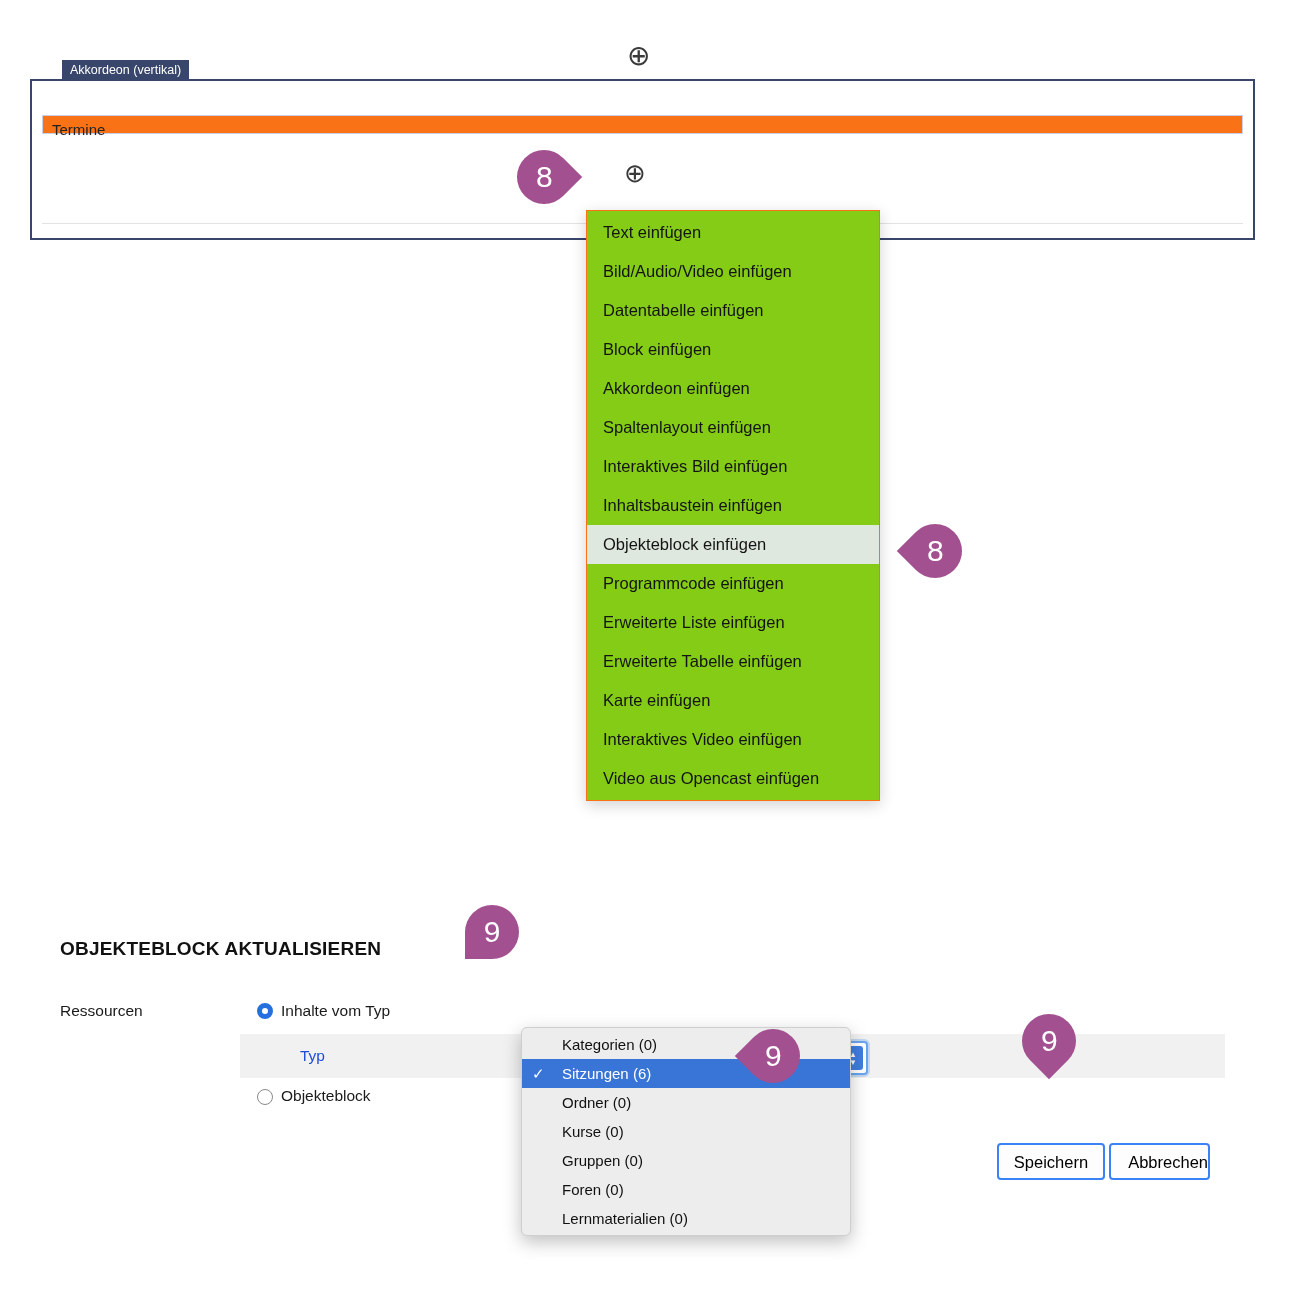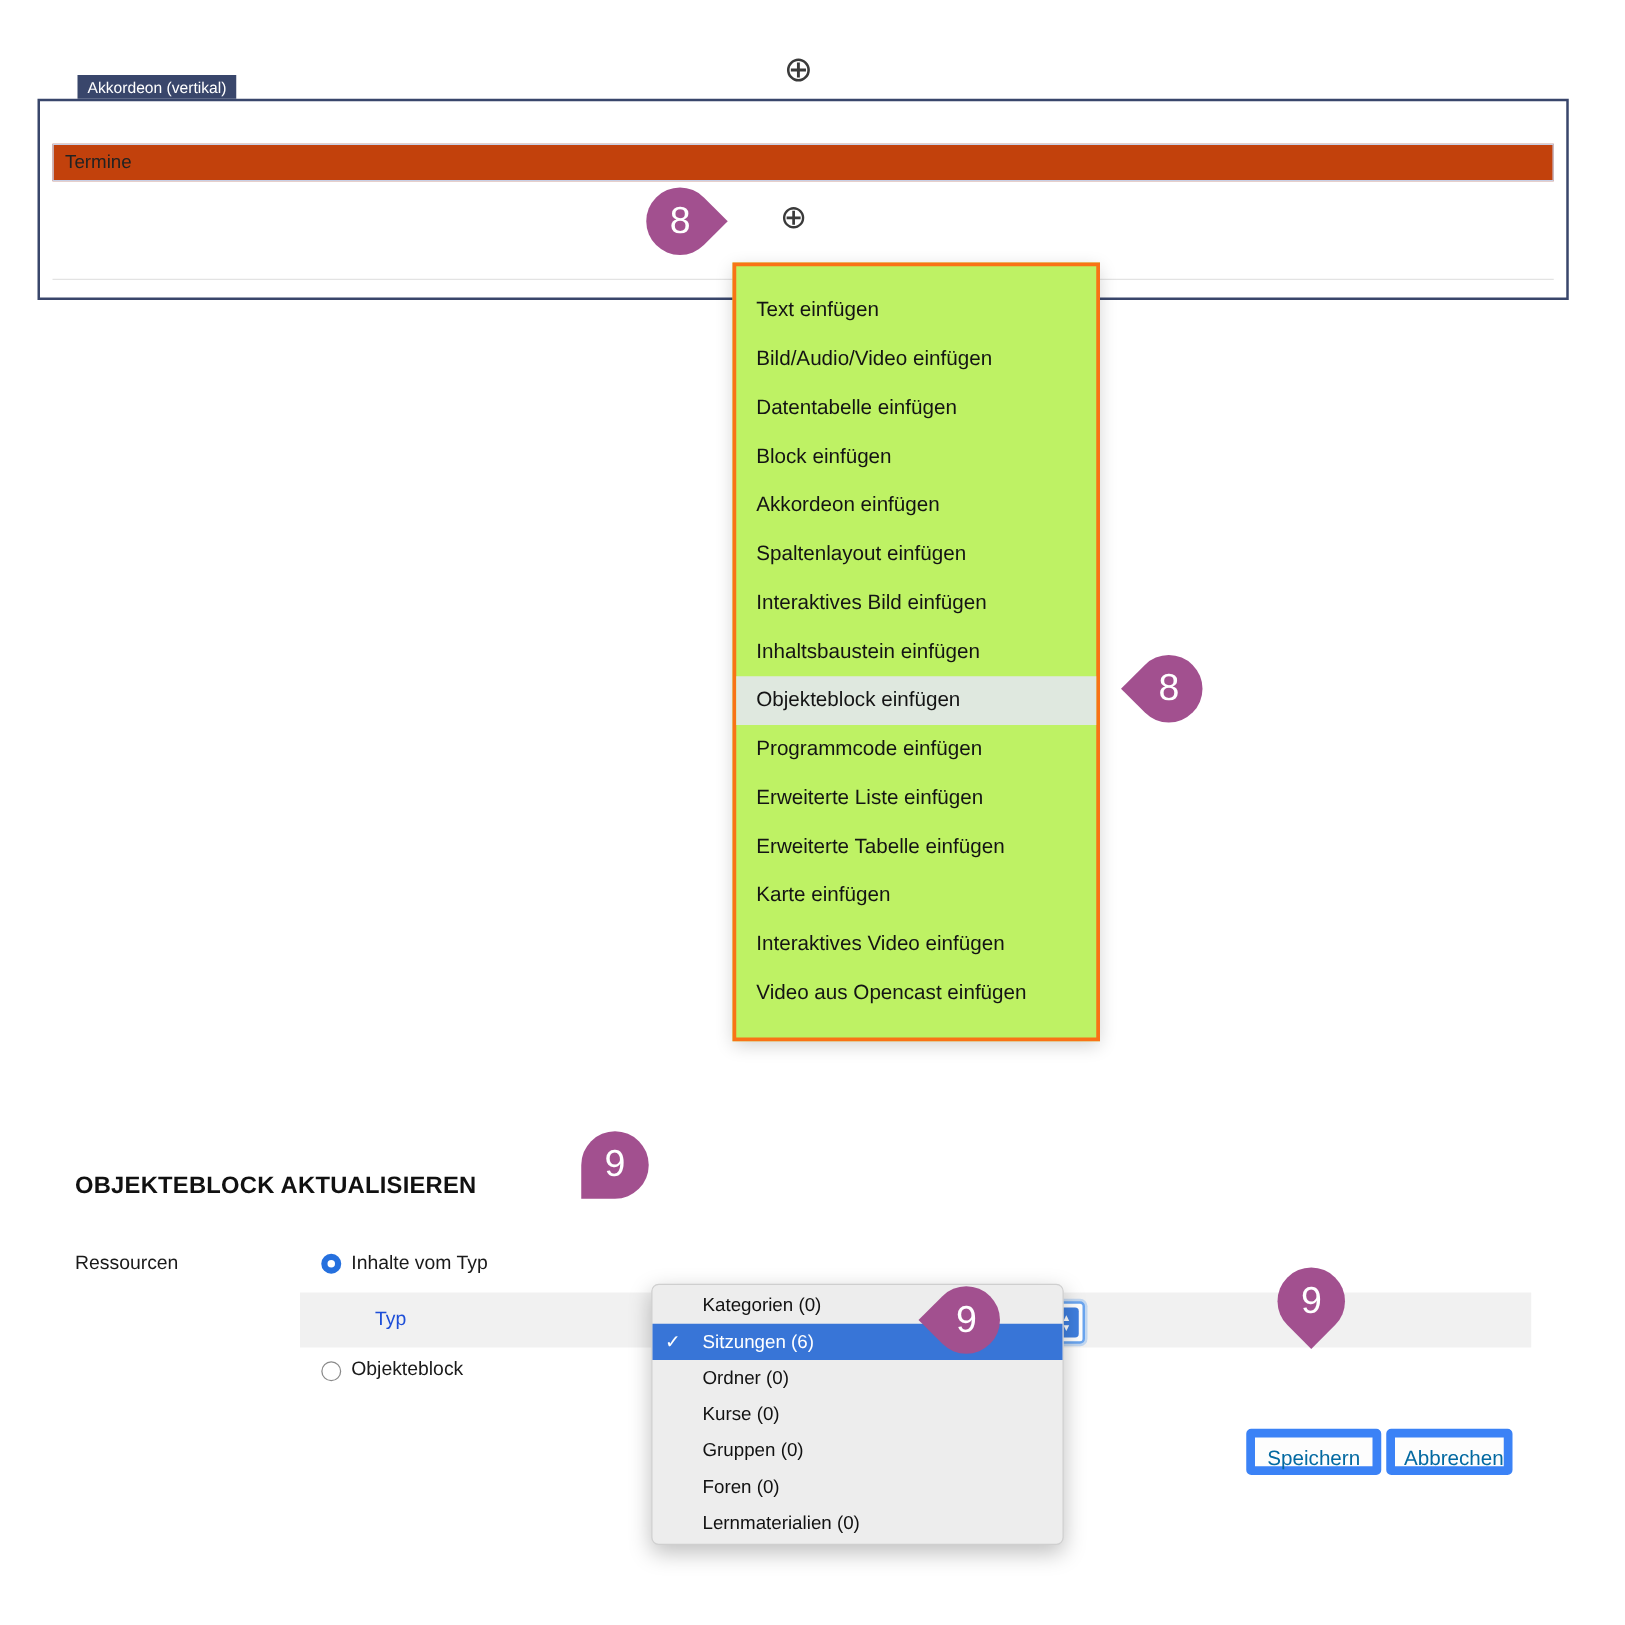--- a/index.html
+++ b/index.html
@@ -4,26 +4,26 @@
 <style>
   * { margin:0; padding:0; box-sizing:border-box; }
   body { font-family:"Liberation Sans",sans-serif; background:#ffffff; }
   .page { position:relative; width:1300px; height:1300px; background:#fff; overflow:hidden; }
   .abs { position:absolute; }
 
   .plus-icon { font-size:28px; color:#3a3a3a; cursor:pointer; line-height:1; }
 
   .badge { background:#39466b; color:#fff; font-size:12.5px; padding:3px 8px 4px; white-space:nowrap;margin-left:32px; }
   .accordion-box { border:2px solid #39466b; background:#fff; }
-  .section-header { background:#c2410c; border:1px solid #c8cfe6; font-size:15px; color:#222;
-                    padding:0 9px; line-height:28px; height:30px; cursor:pointer; }
+  .section-header { background:#f97316; border:1px solid #c8cfe6; font-size:15px; color:#222;
+                    padding:0 9px; line-height:28px; height:19px; cursor:pointer; }
   .divider { border-top:1px solid #e3e3e3; }
 
-  .menu { background:#bef264; border:3px solid #f97316; box-shadow:0 4px 14px rgba(0,0,0,.18);
-          padding:16px 0; z-index:5; }
+  .menu { background:#84cc16; border:1px solid #f97316; box-shadow:0 4px 14px rgba(0,0,0,.18);
+          padding:2px 0; z-index:5; }
   .menu-item { font-size:16.5px; line-height:21px; color:#141414; padding:9px 16px;
                cursor:pointer; white-space:nowrap; }
   .menu-item.hl { background:#dfe8df; }
 
   .marker { background:#a2508f; color:#fff; display:flex; align-items:center; justify-content:center;
             width:54px; height:54px; z-index:20; }
   .marker span { font-size:30px; line-height:1; }
   .point-e  { border-radius:50% 0 50% 50%; transform:rotate(45deg); }
   .point-e span  { transform:rotate(-45deg); }
   .point-w  { border-radius:50% 50% 50% 0; transform:rotate(45deg); }
@@ -48,22 +48,22 @@
                    border-radius:3px; color:#fff; display:flex; flex-direction:column;
                    align-items:center; justify-content:center; font-size:9px; line-height:8px; }
 
   .dropdown { background:#ededed; border:1px solid #cfcfcf; border-radius:6px;
               box-shadow:0 6px 18px rgba(0,0,0,.25); padding:2px 0; z-index:6; }
   .option { height:29px; line-height:29px; font-size:15px; color:#111; padding-left:40px;
             position:relative; white-space:nowrap; cursor:pointer; }
   .option.selected { background:#3875d7; color:#fff; }
   .option .chk { position:absolute; left:10px; }
 
-  .btn { background:#fdfdfd; border:7px solid #3b82f6; border-radius:4px; font-size:16.5px;
-         color:#0369a1; text-align:center; line-height:34px; cursor:pointer; }
+  .btn { background:#fdfdfd; border:2px solid #3b82f6; border-radius:4px; font-size:16.5px;
+         color:#000000; text-align:center; line-height:34px; cursor:pointer; }
 </style>
 </head>
 <body>
 
 <div class="page">
 
   <span class="abs plus-icon" style="left:627px; top:42px;">⊕</span>
 
   <div class="abs badge" style="left:30px; top:60px;">Akkordeon (vertikal)</div>
 

